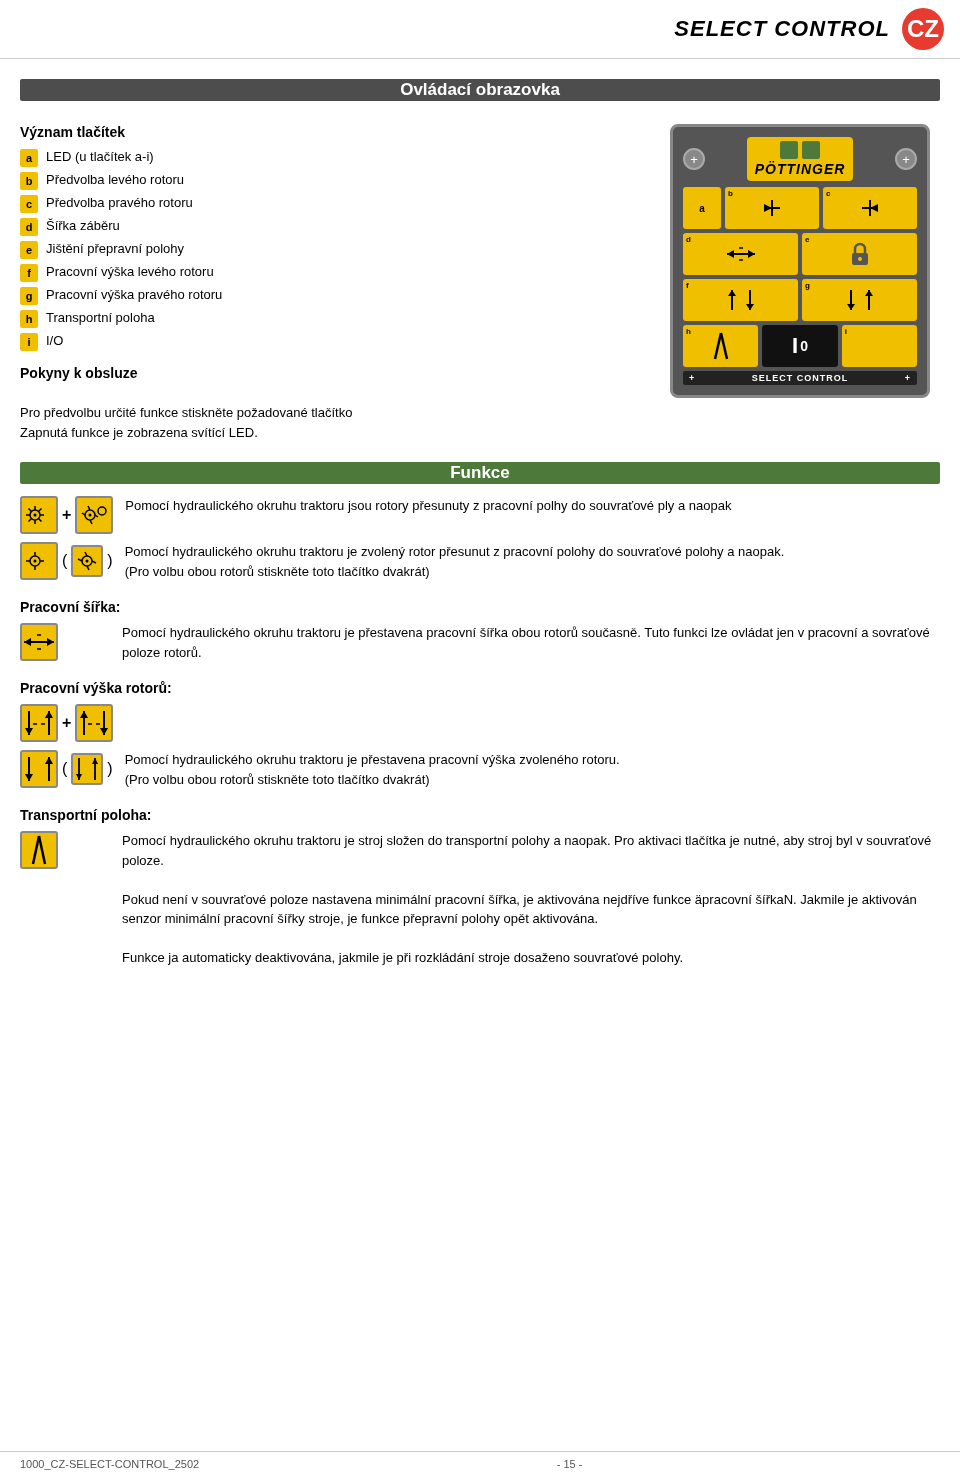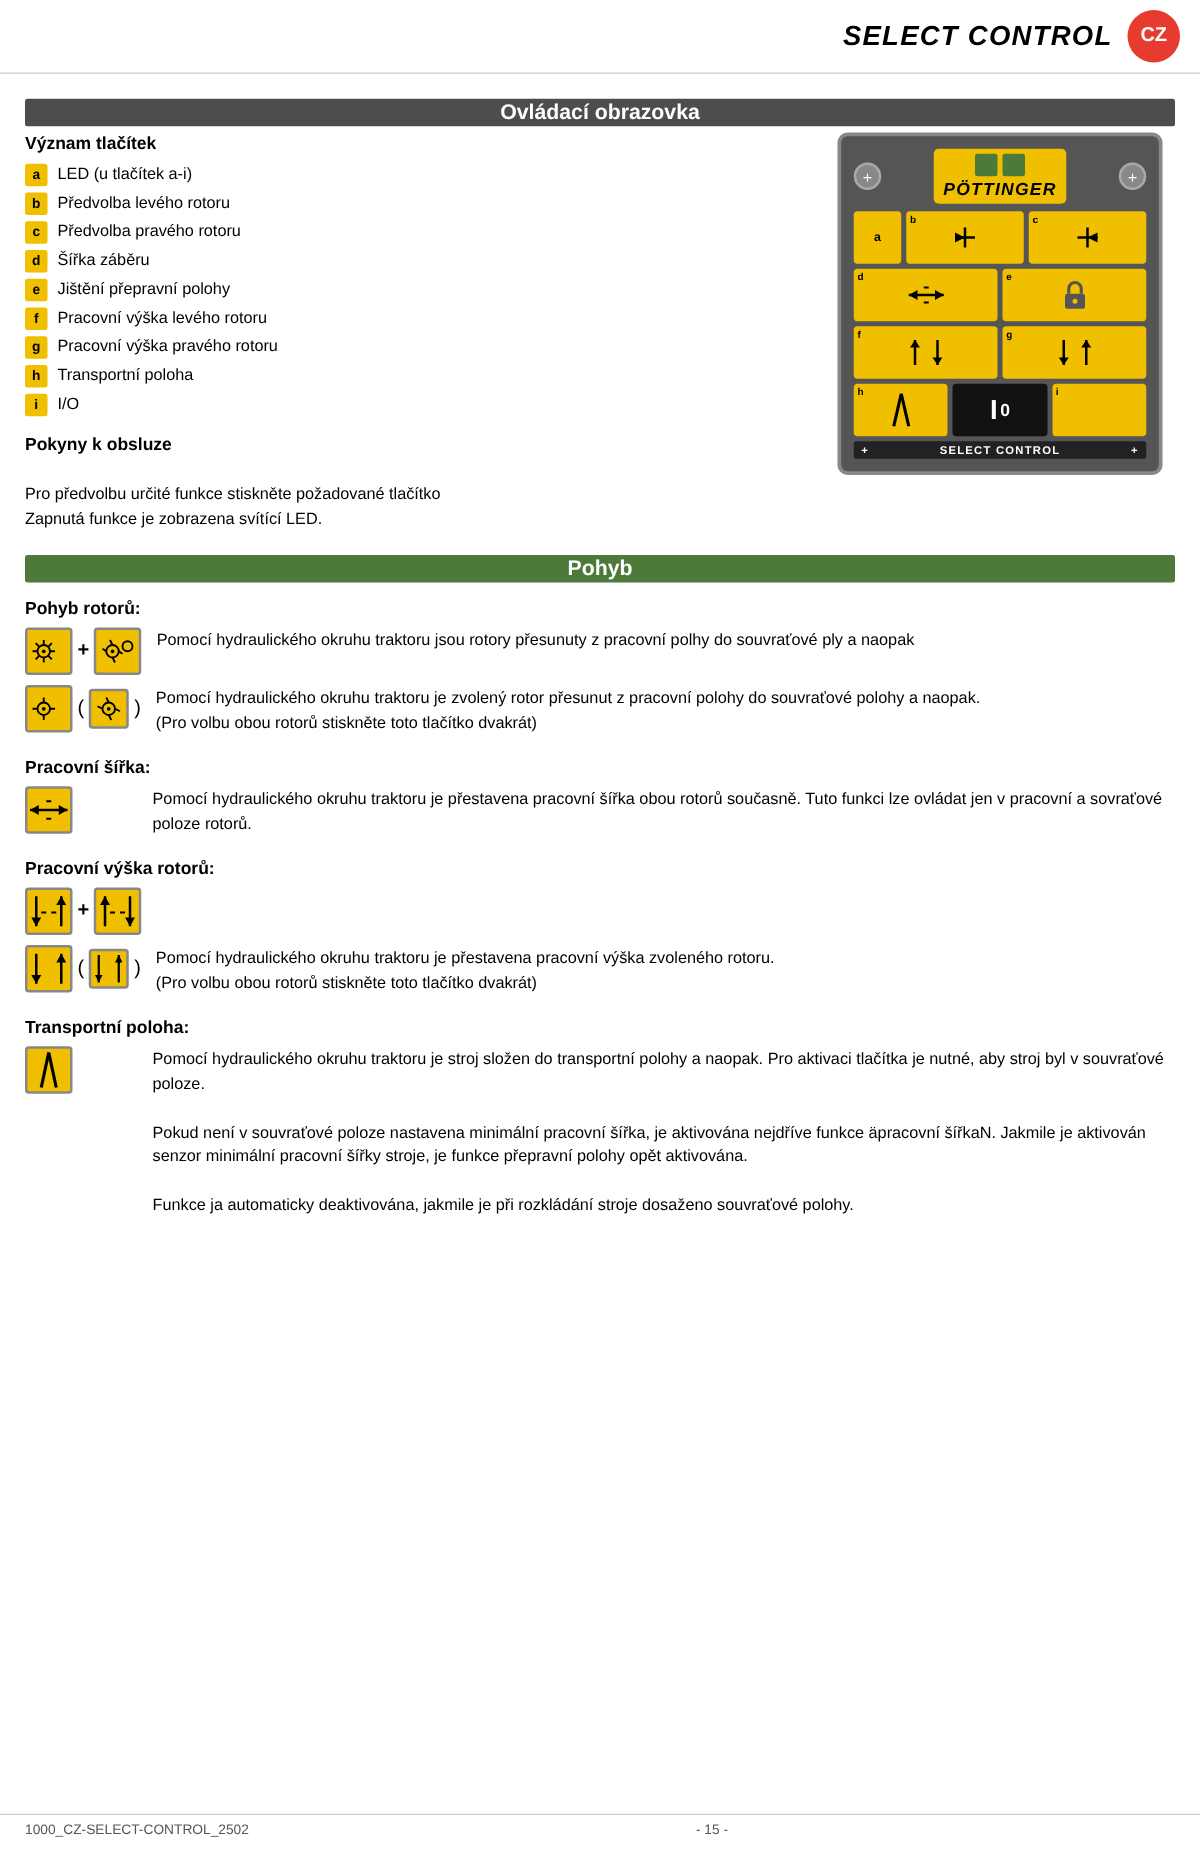--- a/index.html
+++ b/index.html
@@ -30,21 +30,21 @@
     }
     .header-badge {
       width: 42px;
       height: 42px;
       background: #e63b2e;
       border-radius: 50%;
       display: flex;
       align-items: center;
       justify-content: center;
       color: #fff;
-      font-size: 16px;
+      font-size: 24px;
       font-weight: bold;
       margin-left: 12px;
     }
 
     
     .section-banner {
       background: #4d4d4d;
       color: #fff;
       text-align: center;
       font-size: 17px;
@@ -53,21 +53,21 @@
       margin: 16px 20px 0 20px;
       border-radius: 2px;
     }
     .section-banner-green {
       background: #4d7a3a;
     }
 
     
     .main-content {
       display: flex;
-      padding: 5px 20px 0 20px;
+      padding: 23px 20px 0 20px;
       gap: 20px;
     }
 
     
     .left-col {
       flex: 1;
     }
 
     .section-title {
       font-size: 14px;
@@ -458,26 +458,25 @@
         <div style="display:flex;justify-content:space-between;align-items:center;padding:0 4px;">
           <span>+</span>
           <span style="letter-spacing:1px;">SELECT CONTROL</span>
           <span>+</span>
         </div>
       </div>
     </div>
   </div>
 </div>
 
-<div class="section-banner section-banner-green" style="margin-top:20px;">Pohyb</div>
+<div class="section-banner section-banner-green" style="margin-top:20px;">Funkce</div>
 
 <div class="funkce-section">
 
   <div class="funkce-subsection">
-    <div class="funkce-subtitle">Pohyb rotorů:</div>
 
     <div class="funkce-row">
       <div class="funkce-icons">
         <div class="funkce-icon-box">
           <svg width="28" height="28" viewBox="0 0 28 28">
             <circle cx="10" cy="14" r="5" fill="none" stroke="#000" stroke-width="1.5"></circle>
             <circle cx="10" cy="14" r="1.5" fill="#000"></circle>
             <line x1="10" y1="9" x2="10" y2="5" stroke="#000" stroke-width="1.5"></line>
             <line x1="10" y1="19" x2="10" y2="23" stroke="#000" stroke-width="1.5"></line>
             <line x1="5" y1="14" x2="1" y2="14" stroke="#000" stroke-width="1.5"></line>

